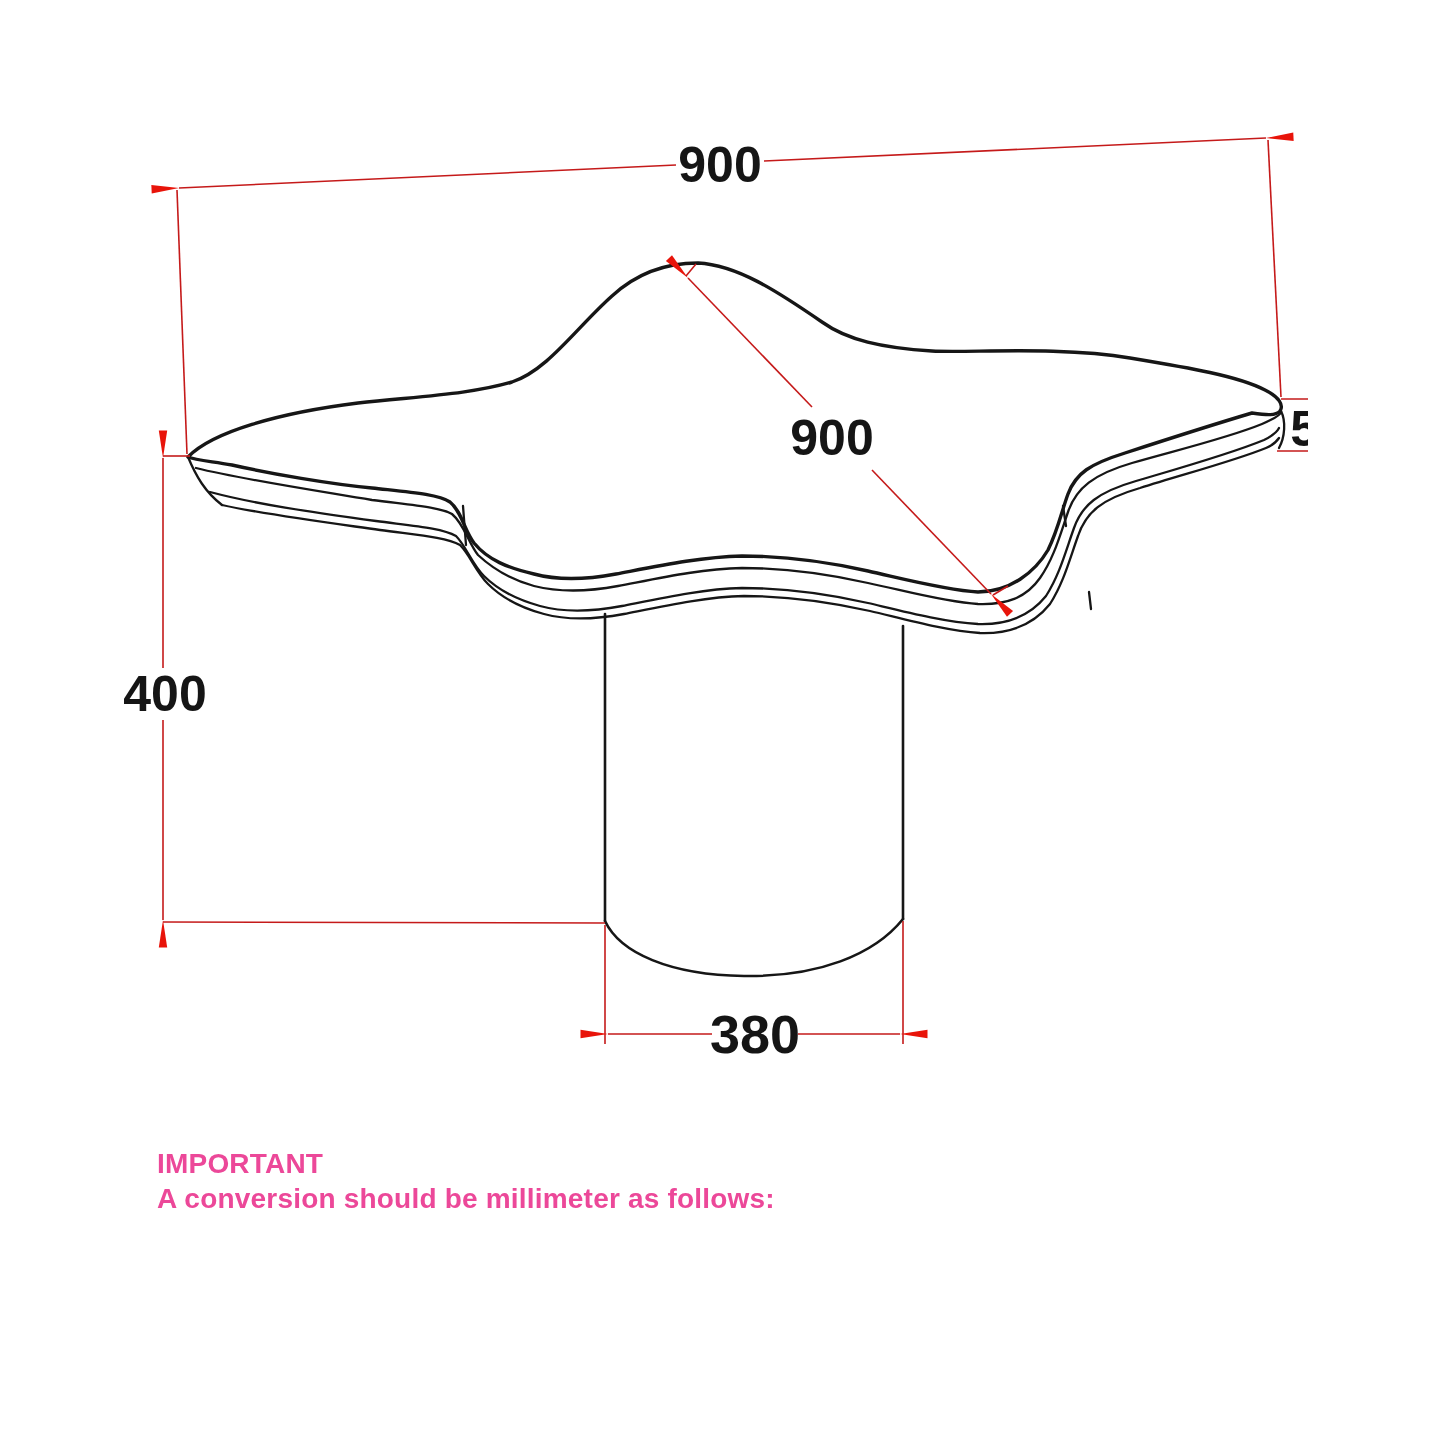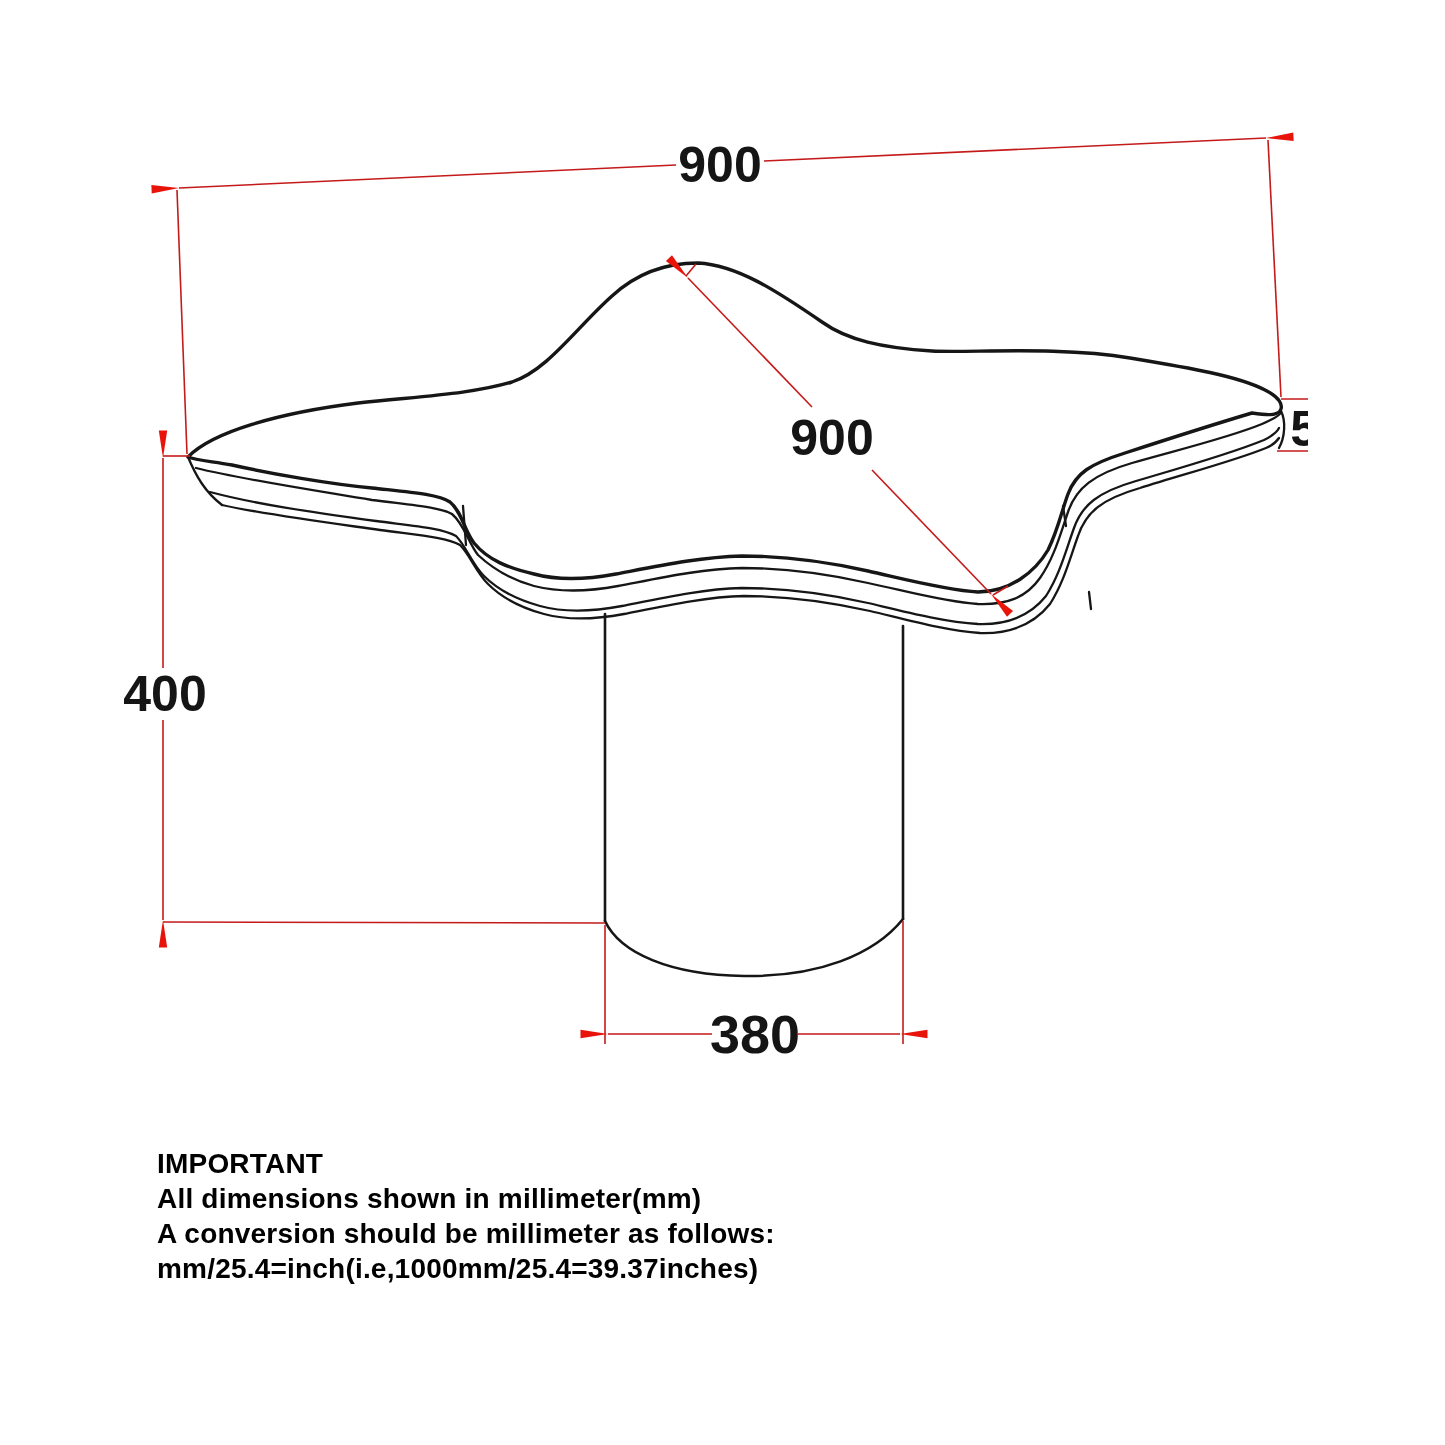--- a/index.html
+++ b/index.html
@@ -1,20 +1,20 @@
 <!DOCTYPE html>
 <html><head>
 <meta charset="utf-8">
 <style>
   html,body{margin:0;padding:0;background:#ffffff;}
   #page{position:relative;width:1308px;height:1445px;background:#ffffff;overflow:hidden;
         font-family:"Liberation Sans","DejaVu Sans",sans-serif;}
   #drawing{position:absolute;left:0;top:0;}
   .dim-text{font-family:"Liberation Sans","DejaVu Sans",sans-serif;font-weight:bold;fill:#151515;}
-  #notes{position:absolute;left:157px;top:1146px;color:#000000;font-weight:bold;
+  #notes{position:absolute;left:157px;top:1146px;color:#ec4899;font-weight:bold;
          font-size:28px;line-height:35px;letter-spacing:0.2px;white-space:nowrap;}
   #notes div{height:35px;}
 </style>
 </head>
 <body>
 
 <div id="page">
 
   <svg id="drawing" width="1445" height="1445" viewBox="0 0 1445 1445">
     <defs>
@@ -153,18 +153,16 @@
       <text class="dim-text" x="720" y="182" font-size="50">900</text>
       <text class="dim-text" x="832" y="455" font-size="50">900</text>
       <text class="dim-text" x="1318" y="446" font-size="50">50</text>
       <text class="dim-text" x="165" y="711" font-size="50">400</text>
       <text class="dim-text" x="755" y="1053" font-size="54">380</text>
     </g>
   </svg>
 
   <div id="notes">
     <div>IMPORTANT</div>
-    <div>All dimensions shown in millimeter(mm)</div>
     <div>A conversion should be millimeter as follows:</div>
-    <div>mm/25.4=inch(i.e,1000mm/25.4=39.37inches)</div>
   </div>
 
 </div>
 
 </body></html>

